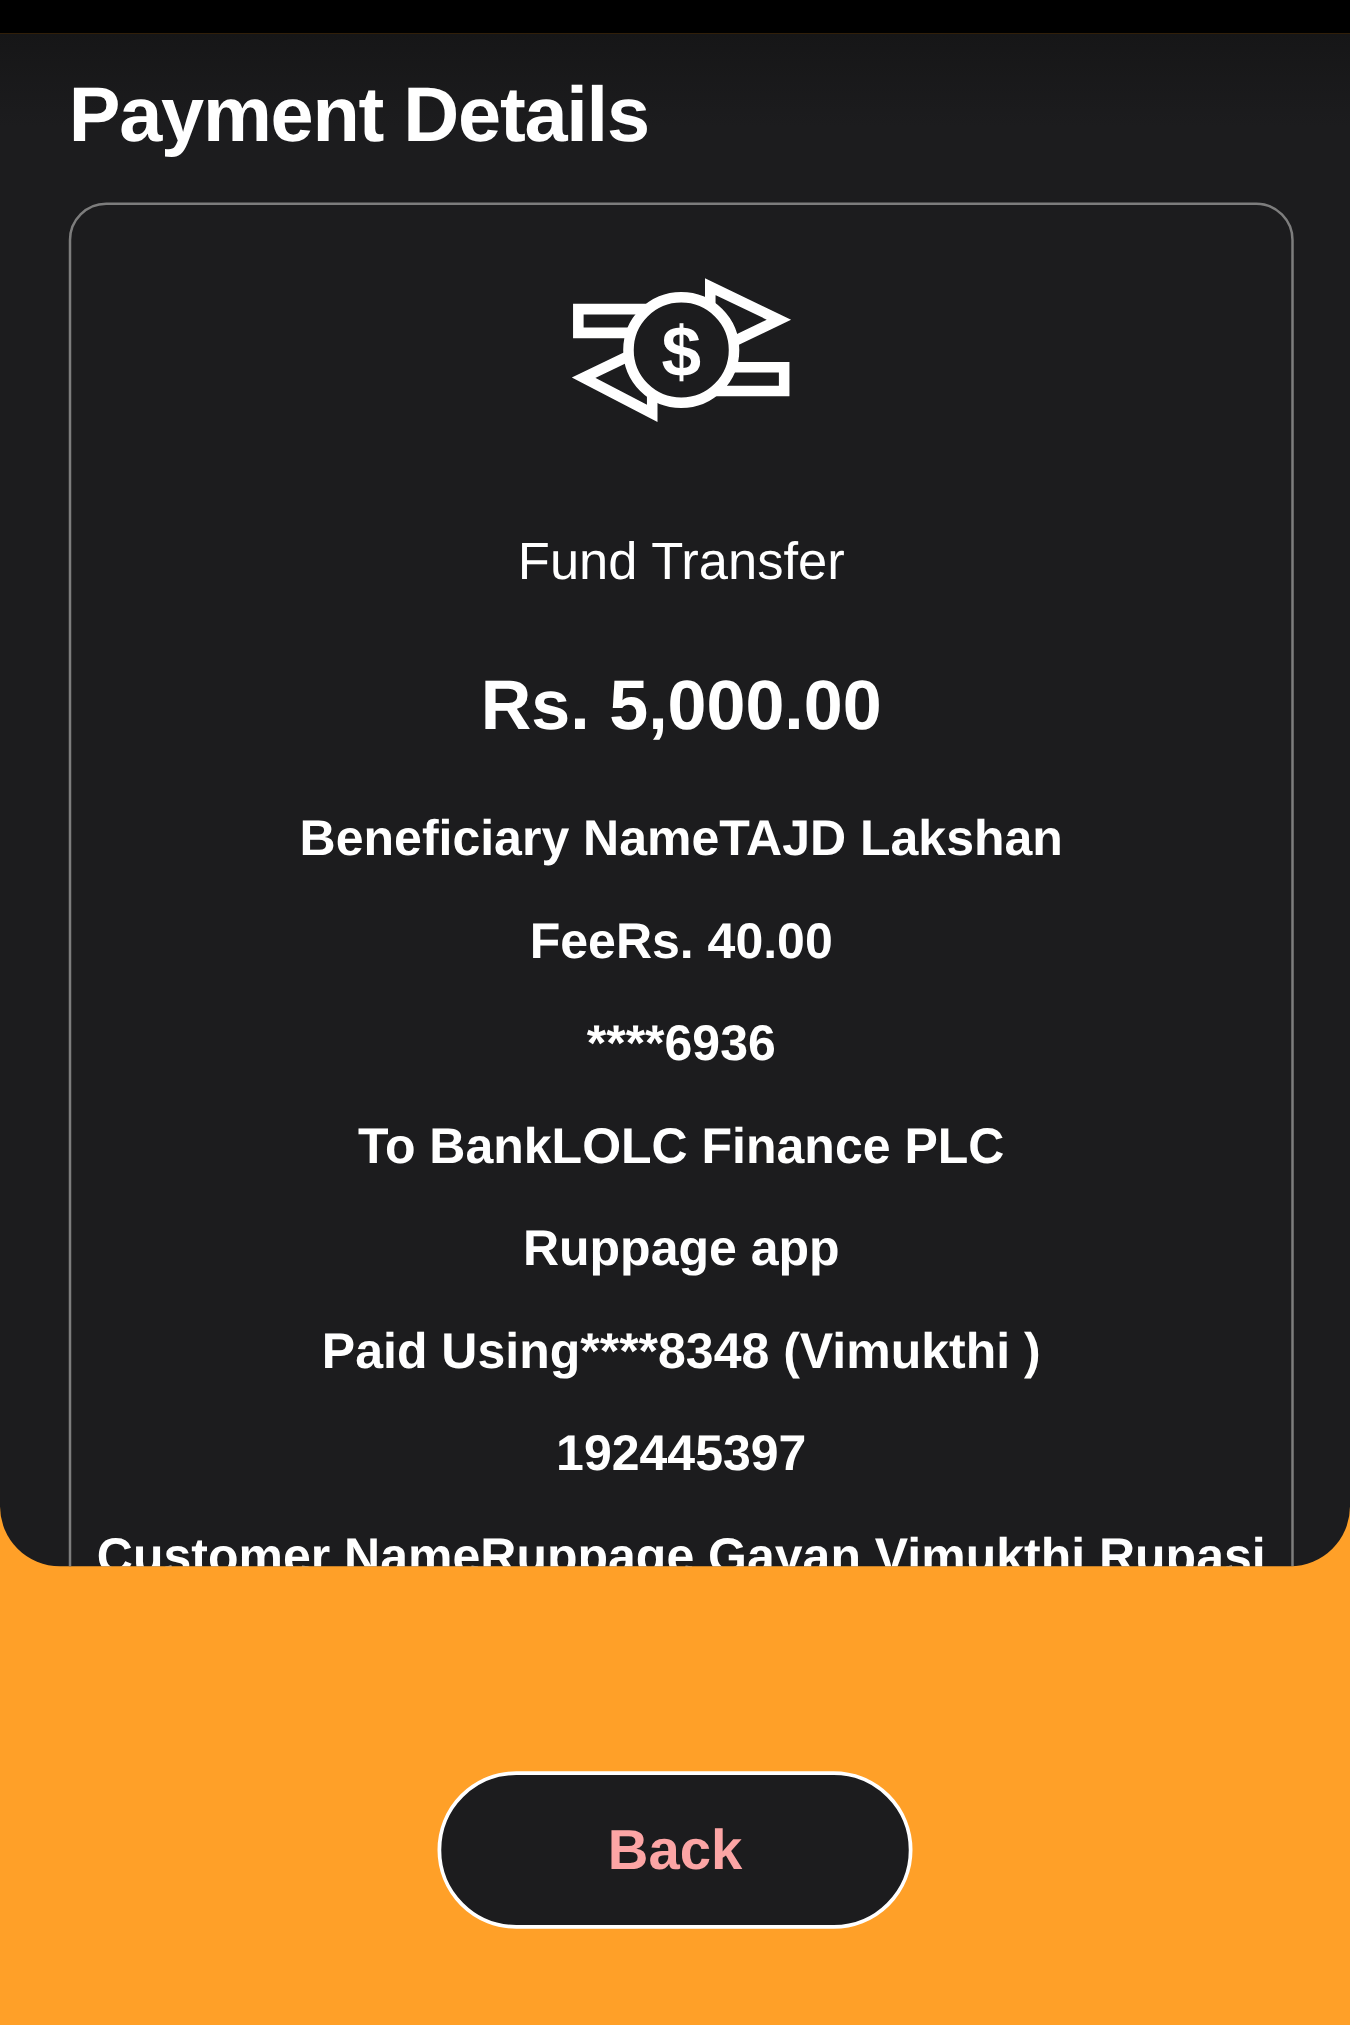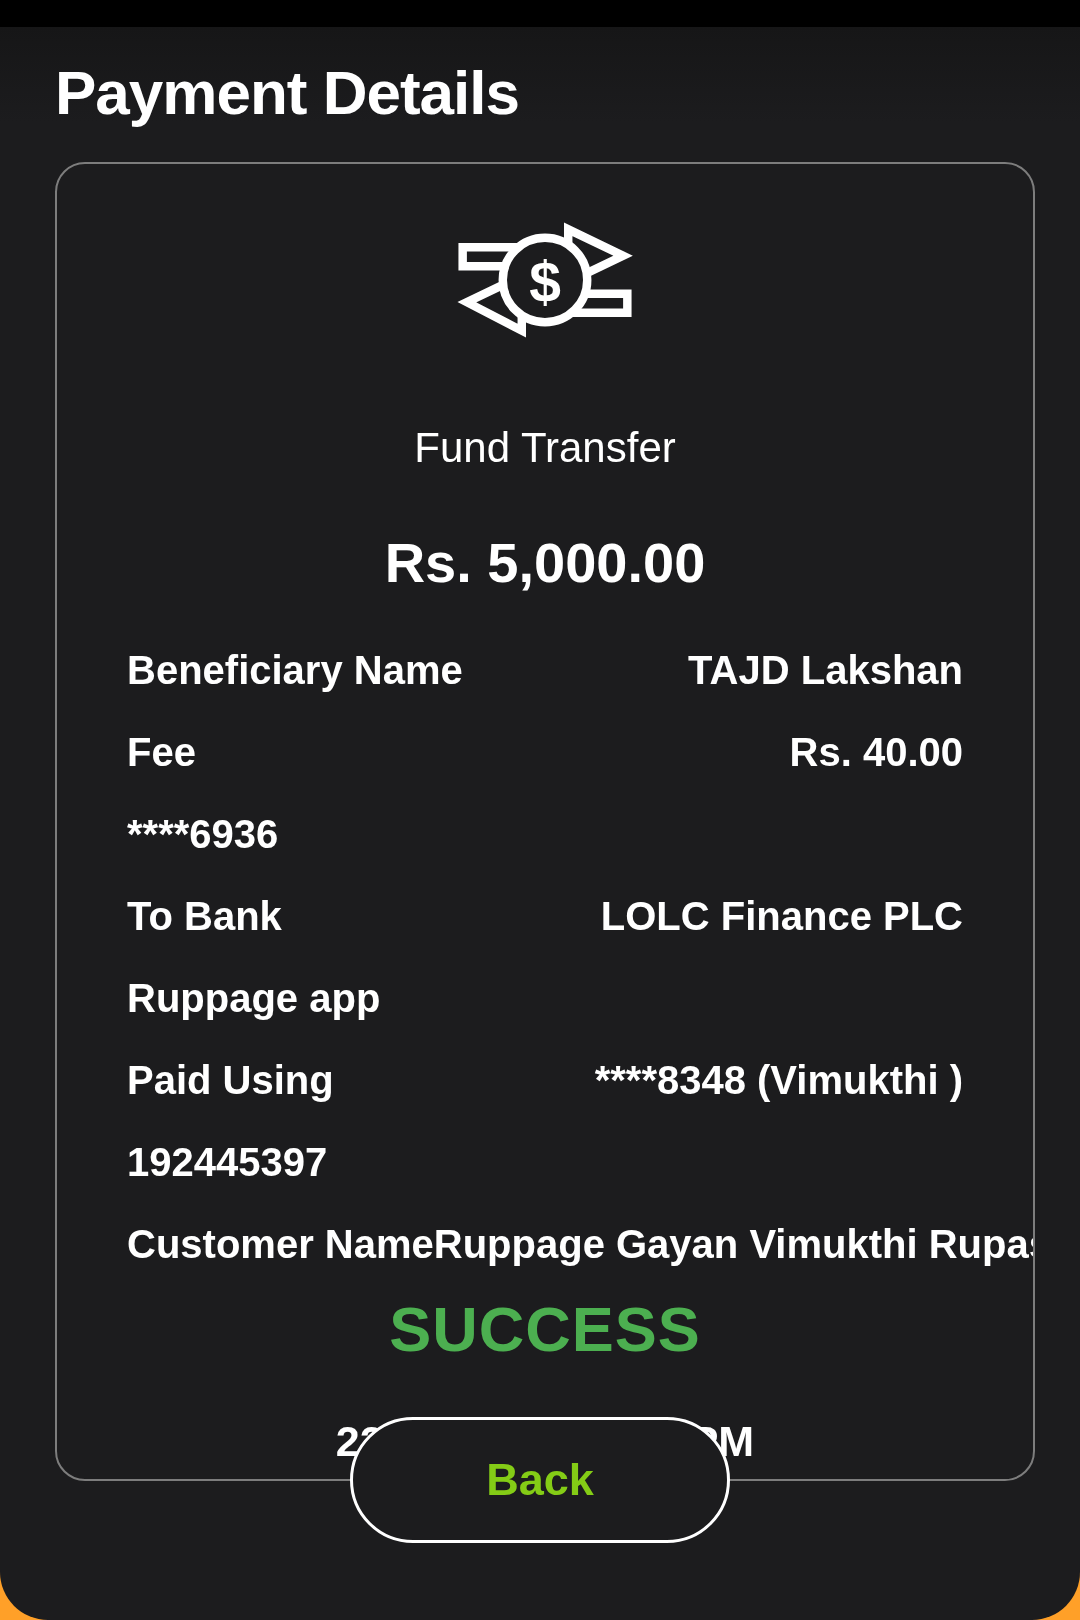--- a/index.html
+++ b/index.html
@@ -11,21 +11,21 @@
     position:relative;
   }
   .status-bar{
     position:absolute;top:0;left:0;
     width:1080px;height:27px;
     background:#000000;
     z-index:3;
   }
   .screen{
     position:absolute;top:27px;left:0;
-    width:1080px;height:1593px;
+    width:1080px;height:1226px;
     background:linear-gradient(180deg,#161617 0%, #1C1C1E 6%, #1C1C1E 100%);
     border-radius:0 0 48px 48px;
     overflow:hidden;
   }
   .page-title{
     margin:30px 0 0 55px;
     font-size:62px;
     font-weight:bold;
     color:#FFFFFF;
     letter-spacing:-1px;
@@ -53,21 +53,21 @@
   }
   .amount{
     margin-top:58px;
     font-size:56px;
     font-weight:bold;
     color:#FFFFFF;
   }
   .rows{margin-top:34px;}
   .row{
     display:flex;
-    justify-content:space-between;
+    justify-content:center;
     align-items:baseline;
     height:82px;
     line-height:82px;
     font-size:40px;
     font-weight:bold;
     color:#FFFFFF;
     text-align:left;
   }
   .row .val{white-space:nowrap;text-align:right;}
   .row .lbl{white-space:nowrap;}
@@ -85,21 +85,21 @@
     color:#FFFFFF;
     white-space:nowrap;
   }
   .back-btn{
     position:absolute;
     left:350px;top:1417px;
     width:380px;height:126px;
     border:3px solid #FFFFFF;
     border-radius:63px;
     background:#1C1C1E;
-    color:#84cc16;
+    color:#fca5a5;
     font-family:"Liberation Sans", sans-serif;
     font-size:45px;
     font-weight:bold;
     z-index:2;
     cursor:pointer;
   }
 </style>
 </head>
 <body>
 

